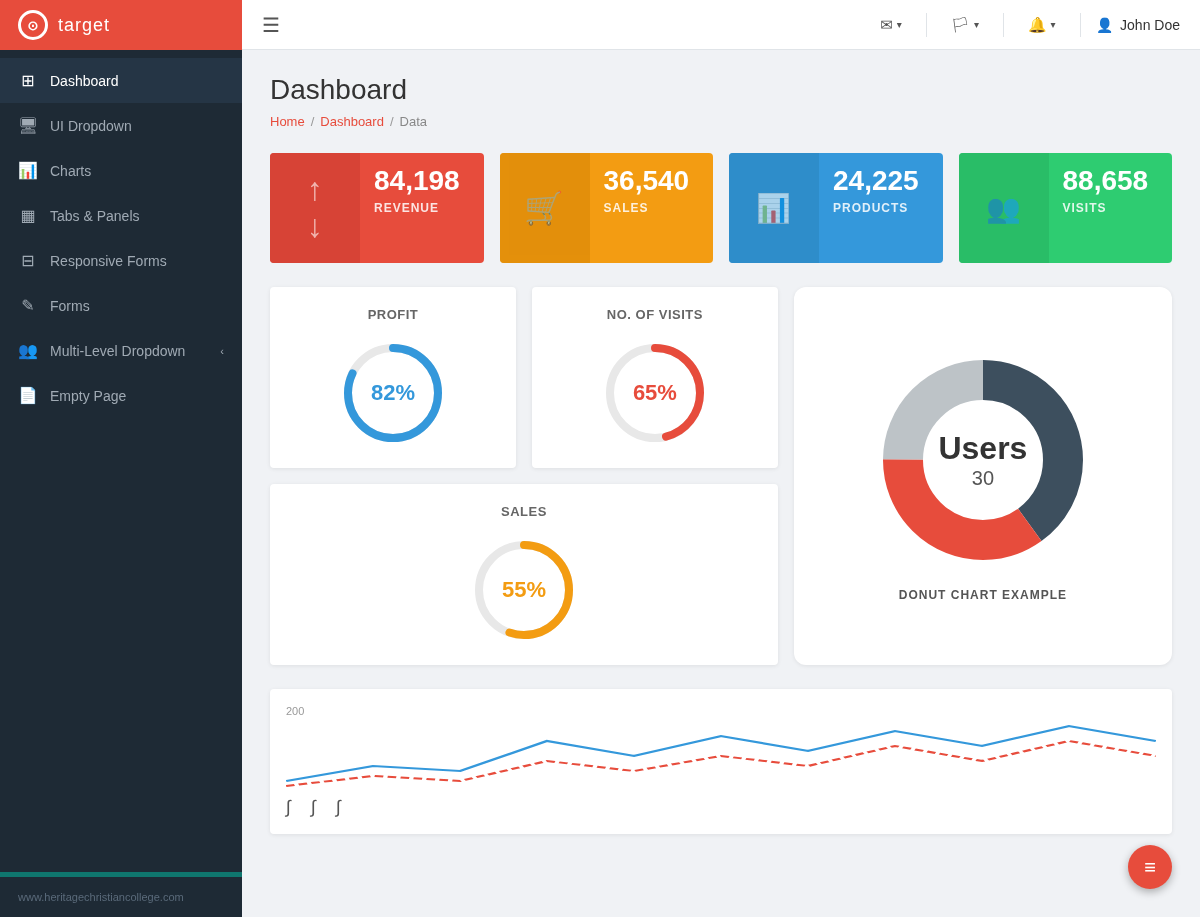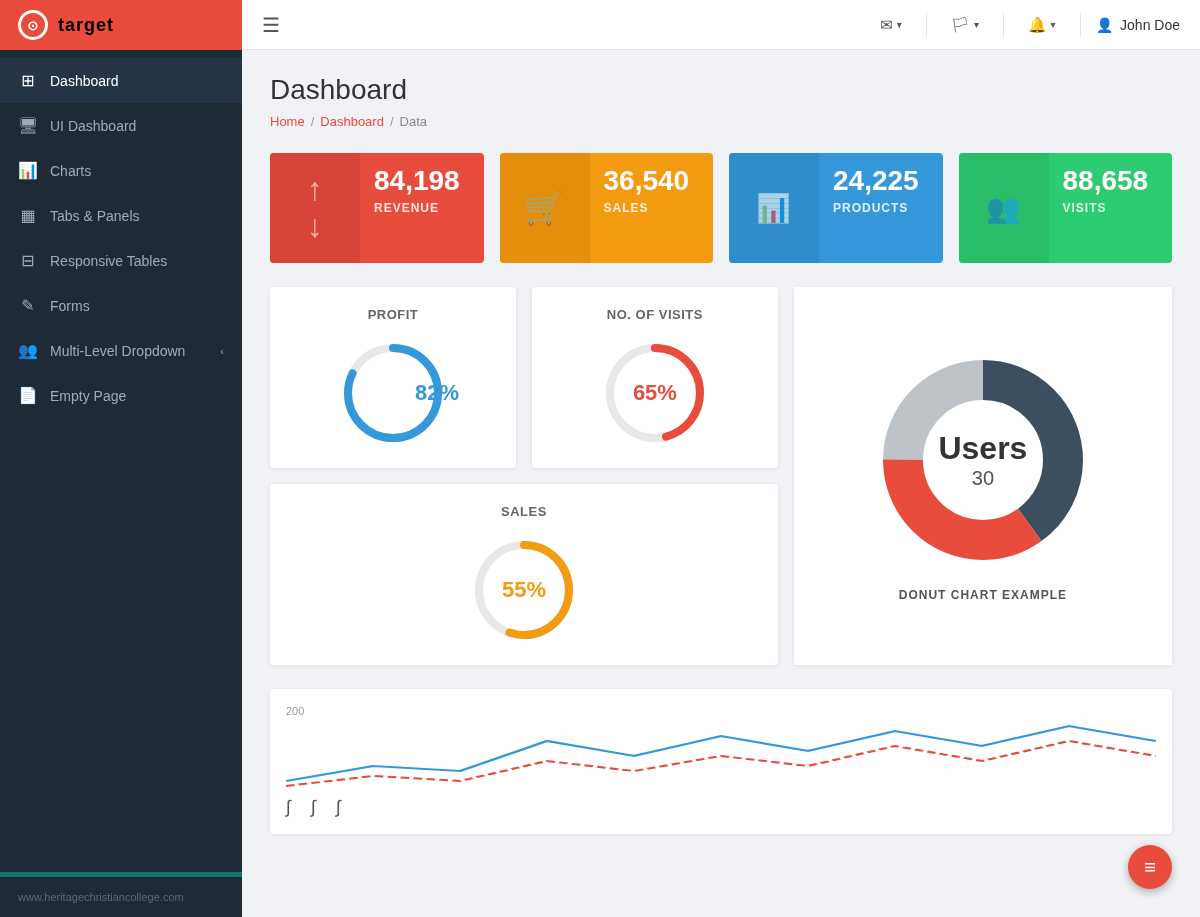--- a/index.html
+++ b/index.html
@@ -22,21 +22,21 @@
       padding: 0 18px;
       gap: 10px;
     }
     .logo-icon {
       width: 30px; height: 30px;
       border: 3px solid white;
       border-radius: 50%;
       display: flex; align-items: center; justify-content: center;
       color: white; font-size: 13px; font-weight: bold;
     }
-    .logo-text { color: #000000; font-size: 18px; font-weight: 700; letter-spacing: 1px; }
+    .logo-text { color: #ffffff; font-size: 18px; font-weight: 400; letter-spacing: 1px; }
 
     .sidebar-nav { flex: 1; padding-top: 8px; }
     .nav-item {
       display: flex; align-items: center;
       padding: 13px 18px;
       color: #a0aab4;
       cursor: pointer;
       font-size: 14px;
       gap: 12px;
       transition: background 0.2s;
@@ -142,21 +142,21 @@
     .circle-bg { fill: none; stroke: #e8e8e8; stroke-width: 8; }
     .circle-fg { fill: none; stroke-width: 8; stroke-linecap: round; }
     .circle-label {
       position: absolute; top: 50%; left: 50%; transform: translate(-50%, -50%);
       font-size: 22px; font-weight: 600;
     }
 
     
     .donut-card {
       background: white;
-      border-radius: 1px;
+      border-radius: 12px;
       padding: 20px 24px;
       flex: 1.3;
       display: flex; flex-direction: column; align-items: center; justify-content: center;
       box-shadow: 0 1px 4px rgba(0,0,0,0.08);
     }
     .donut-wrap { position: relative; width: 220px; height: 220px; margin-bottom: 10px; }
     .donut-label-center {
       position: absolute; top: 50%; left: 50%; transform: translate(-50%, -50%);
       text-align: center;
     }
@@ -201,33 +201,33 @@
     <div class="logo-icon">⊙</div>
     <span class="logo-text">target</span>
   </div>
   <nav class="sidebar-nav">
     <div class="nav-item active">
       <span class="nav-icon">⊞</span>
       <span class="nav-label">Dashboard</span>
     </div>
     <div class="nav-item">
       <span class="nav-icon">🖥</span>
-      <span class="nav-label">UI Dashboard</span>
+      <span class="nav-label">UI Dropdown</span>
     </div>
     <div class="nav-item">
       <span class="nav-icon">📊</span>
       <span class="nav-label">Charts</span>
     </div>
     <div class="nav-item">
       <span class="nav-icon">▦</span>
       <span class="nav-label">Tabs &amp; Panels</span>
     </div>
     <div class="nav-item">
       <span class="nav-icon">⊟</span>
-      <span class="nav-label">Responsive Tables</span>
+      <span class="nav-label">Responsive Forms</span>
     </div>
     <div class="nav-item">
       <span class="nav-icon">✎</span>
       <span class="nav-label">Forms</span>
     </div>
     <div class="nav-item">
       <span class="nav-icon">👥</span>
       <span class="nav-label">Multi-Level Dropdown</span>
       <span class="nav-arrow">‹</span>
     </div>
@@ -322,21 +322,21 @@
       <div style="flex:2; display:flex; flex-direction:column; gap:16px;">
         <div style="display:flex; gap:16px;">
 
           <div class="widget-card">
             <div class="widget-title">PROFIT</div>
             <div class="circle-container">
               <svg class="circle-svg" width="110" height="110" viewBox="0 0 110 110">
                 <circle class="circle-bg" cx="55" cy="55" r="45"></circle>
                 <circle class="circle-fg" cx="55" cy="55" r="45" stroke="#3498db" stroke-dasharray="232 283"></circle>
               </svg>
-              <div class="circle-label" style="color:#3498db;margin-left:44px;">82%</div>
+              <div class="circle-label" style="color:#3498db;">82%</div>
             </div>
           </div>
 
           <div class="widget-card">
             <div class="widget-title">NO. OF VISITS</div>
             <div class="circle-container">
               <svg class="circle-svg" width="110" height="110" viewBox="0 0 110 110">
                 <circle class="circle-bg" cx="55" cy="55" r="45"></circle>
                 <circle class="circle-fg" cx="55" cy="55" r="45" stroke="#e74c3c" stroke-dasharray="130 283"></circle>
               </svg>

